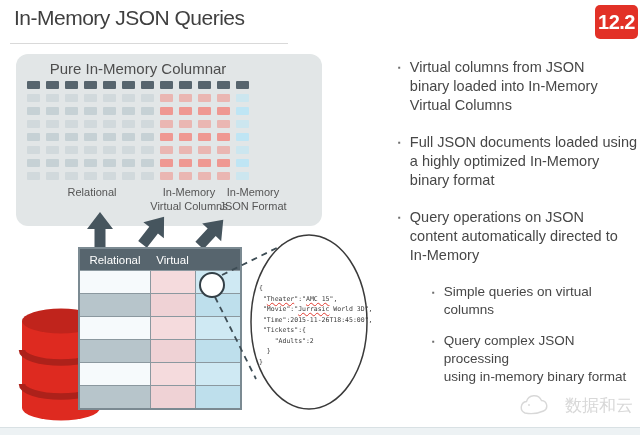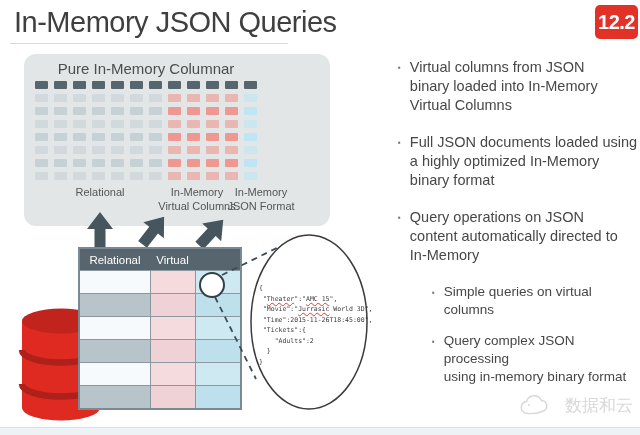--- a/index.html
+++ b/index.html
@@ -2,32 +2,32 @@
 <html style="--badge-red: #e23127; --header-slate: #57656e; --arrow-slate: #46555e; --panel-gray: #e2e6e7; --cell-gray: #c6d1d5; --cell-red: #ef9892; --cell-blue: #bfe5f4; --cylinder-red: #de2a20; --squiggle-red: #e03a2f;"><head>
 <meta charset="utf-8">
 <style>
   html,body{margin:0;padding:0;background:#ffffff;}
   .slide{
     position:relative;width:640px;height:435px;background:#fff;overflow:hidden;
     font-family:"Liberation Sans",sans-serif;
   }
   
   .title{
-    position:absolute;left:14px;top:6px;font-size:29px;color:#3f3f3f;
+    position:absolute;left:14px;top:6px;font-size:21px;color:#3f3f3f;
     letter-spacing:-0.5px;
   }
   .title-rule{position:absolute;left:10px;top:43px;width:278px;height:1px;background:#d9d9d9;}
   .badge{
     position:absolute;left:595px;top:5px;width:43px;height:34px;border-radius:5px;
     background:var(--badge-red,#e23127);color:#fff;font-weight:bold;font-size:20px;
     display:flex;align-items:center;justify-content:center;letter-spacing:-0.5px;
   }
   
   .panel{
-    position:absolute;left:24px;top:54px;width:306px;height:172px;
+    position:absolute;left:16px;top:54px;width:306px;height:172px;
     background:var(--panel-gray,#e2e6e7);border-radius:12px;
   }
   .panel-title{position:absolute;left:11px;top:6px;width:222px;text-align:center;
     font-size:15px;color:#4d4d4d;}
   .colgrid{
     position:absolute;left:11px;top:27px;display:grid;
     grid-template-columns:repeat(12,13px);grid-auto-rows:8px;
     column-gap:6px;row-gap:5px;
   }
   .cell{border-radius:1px;}

